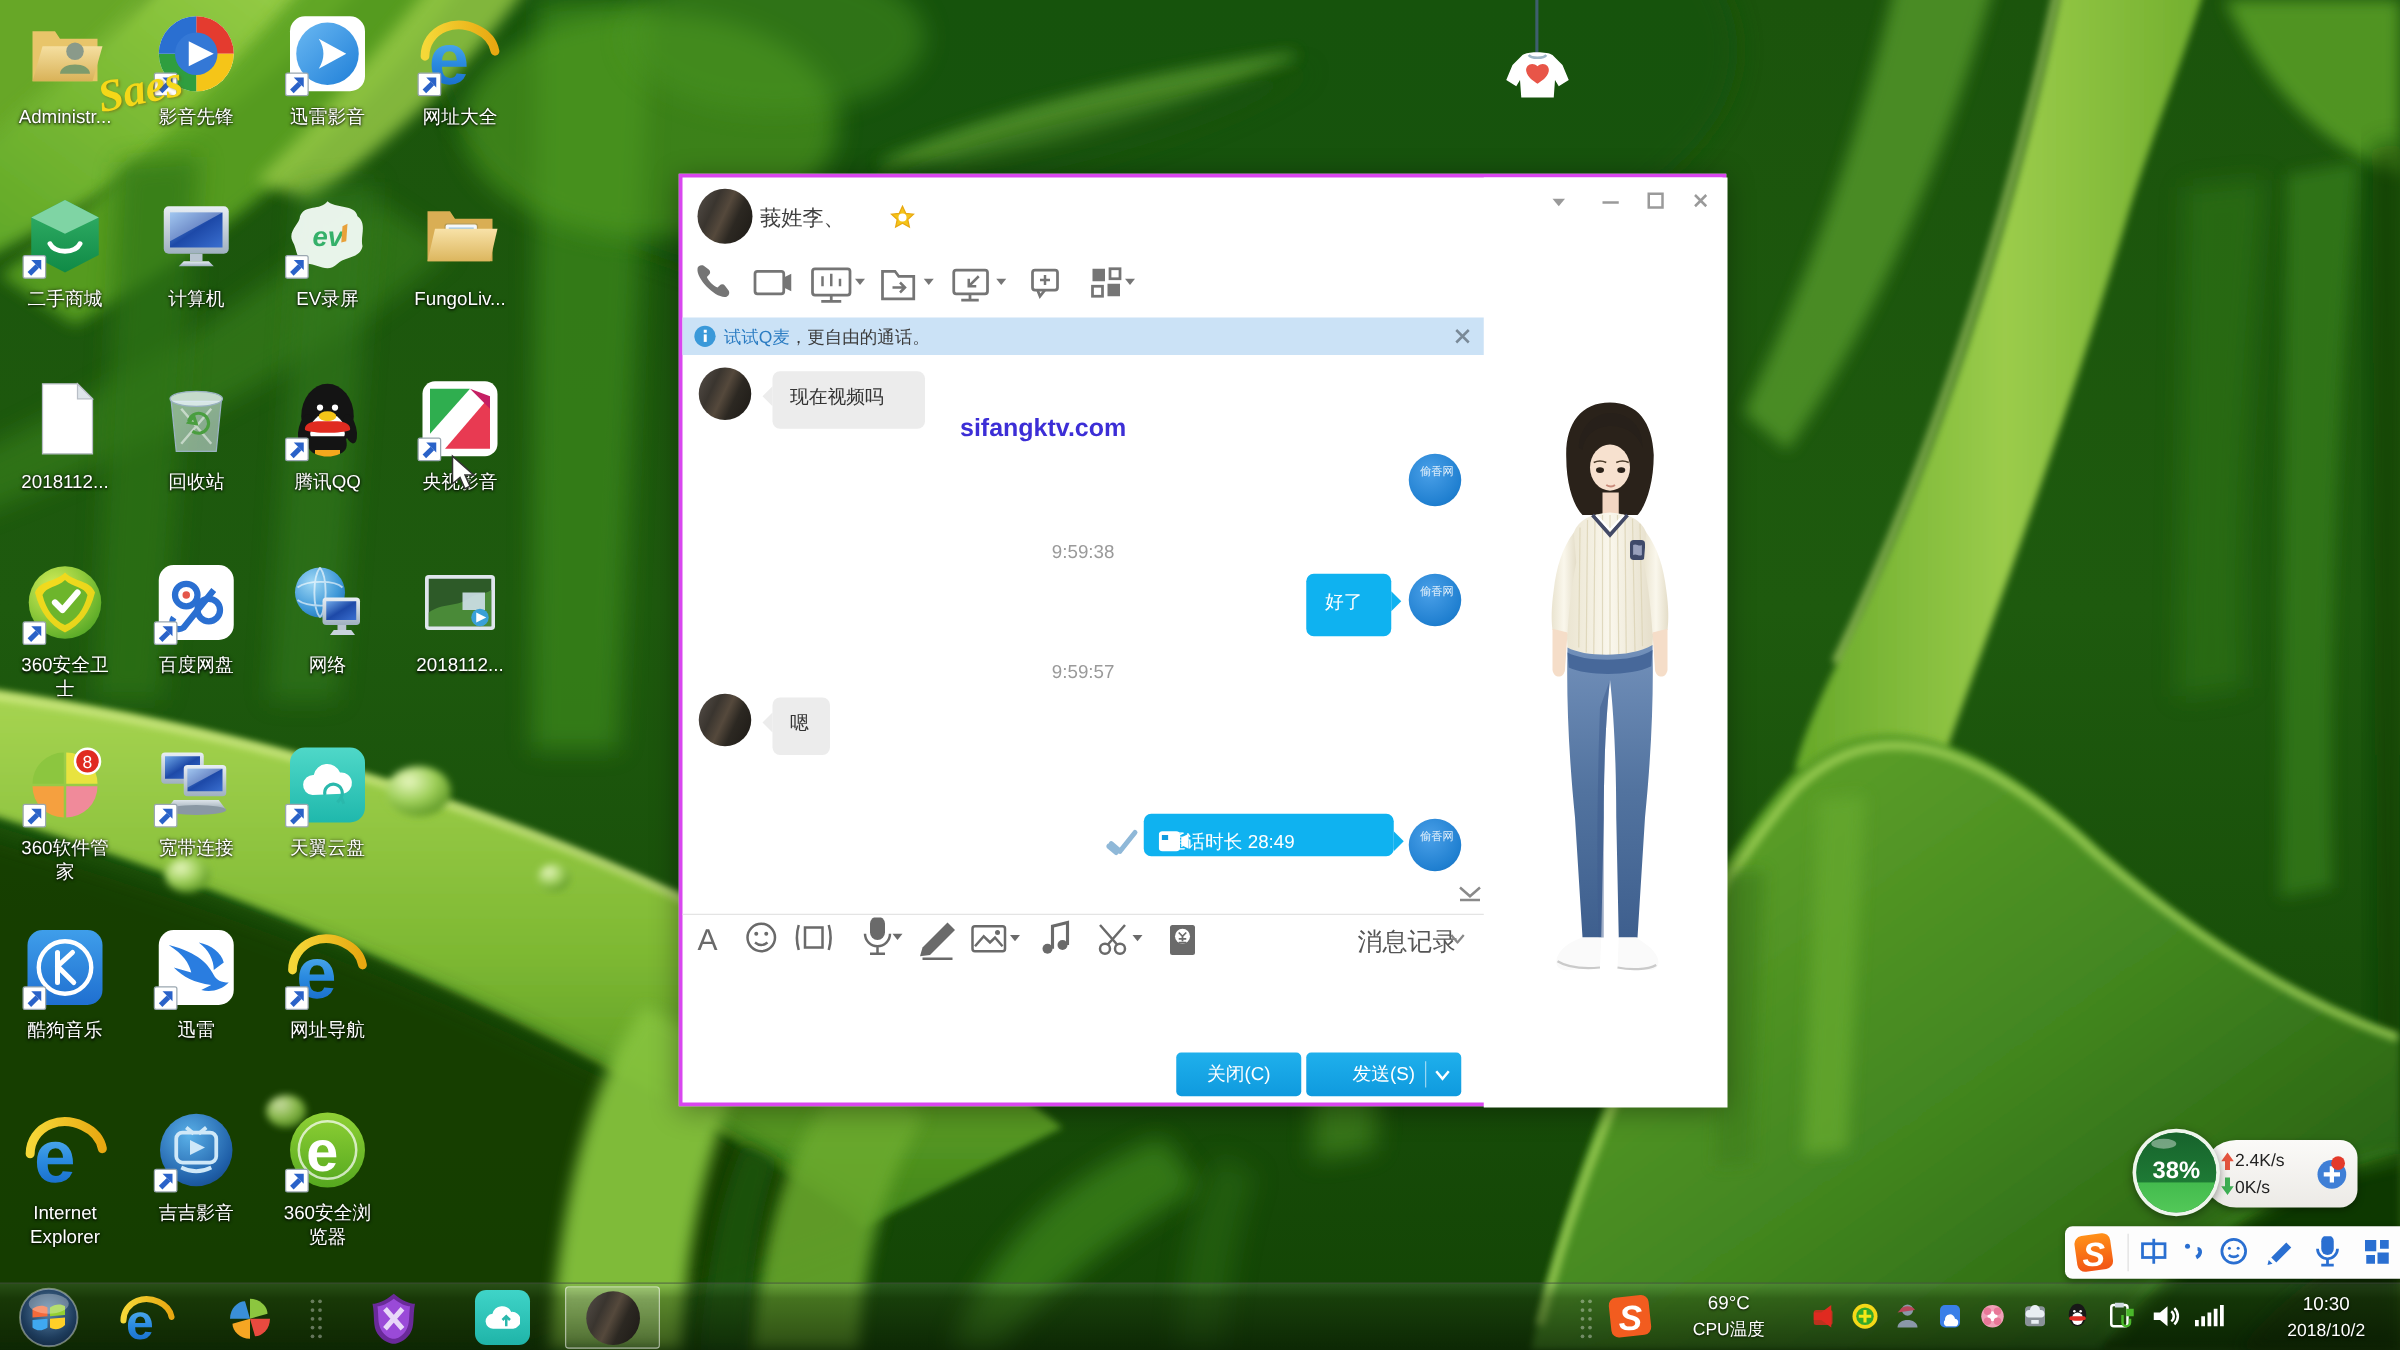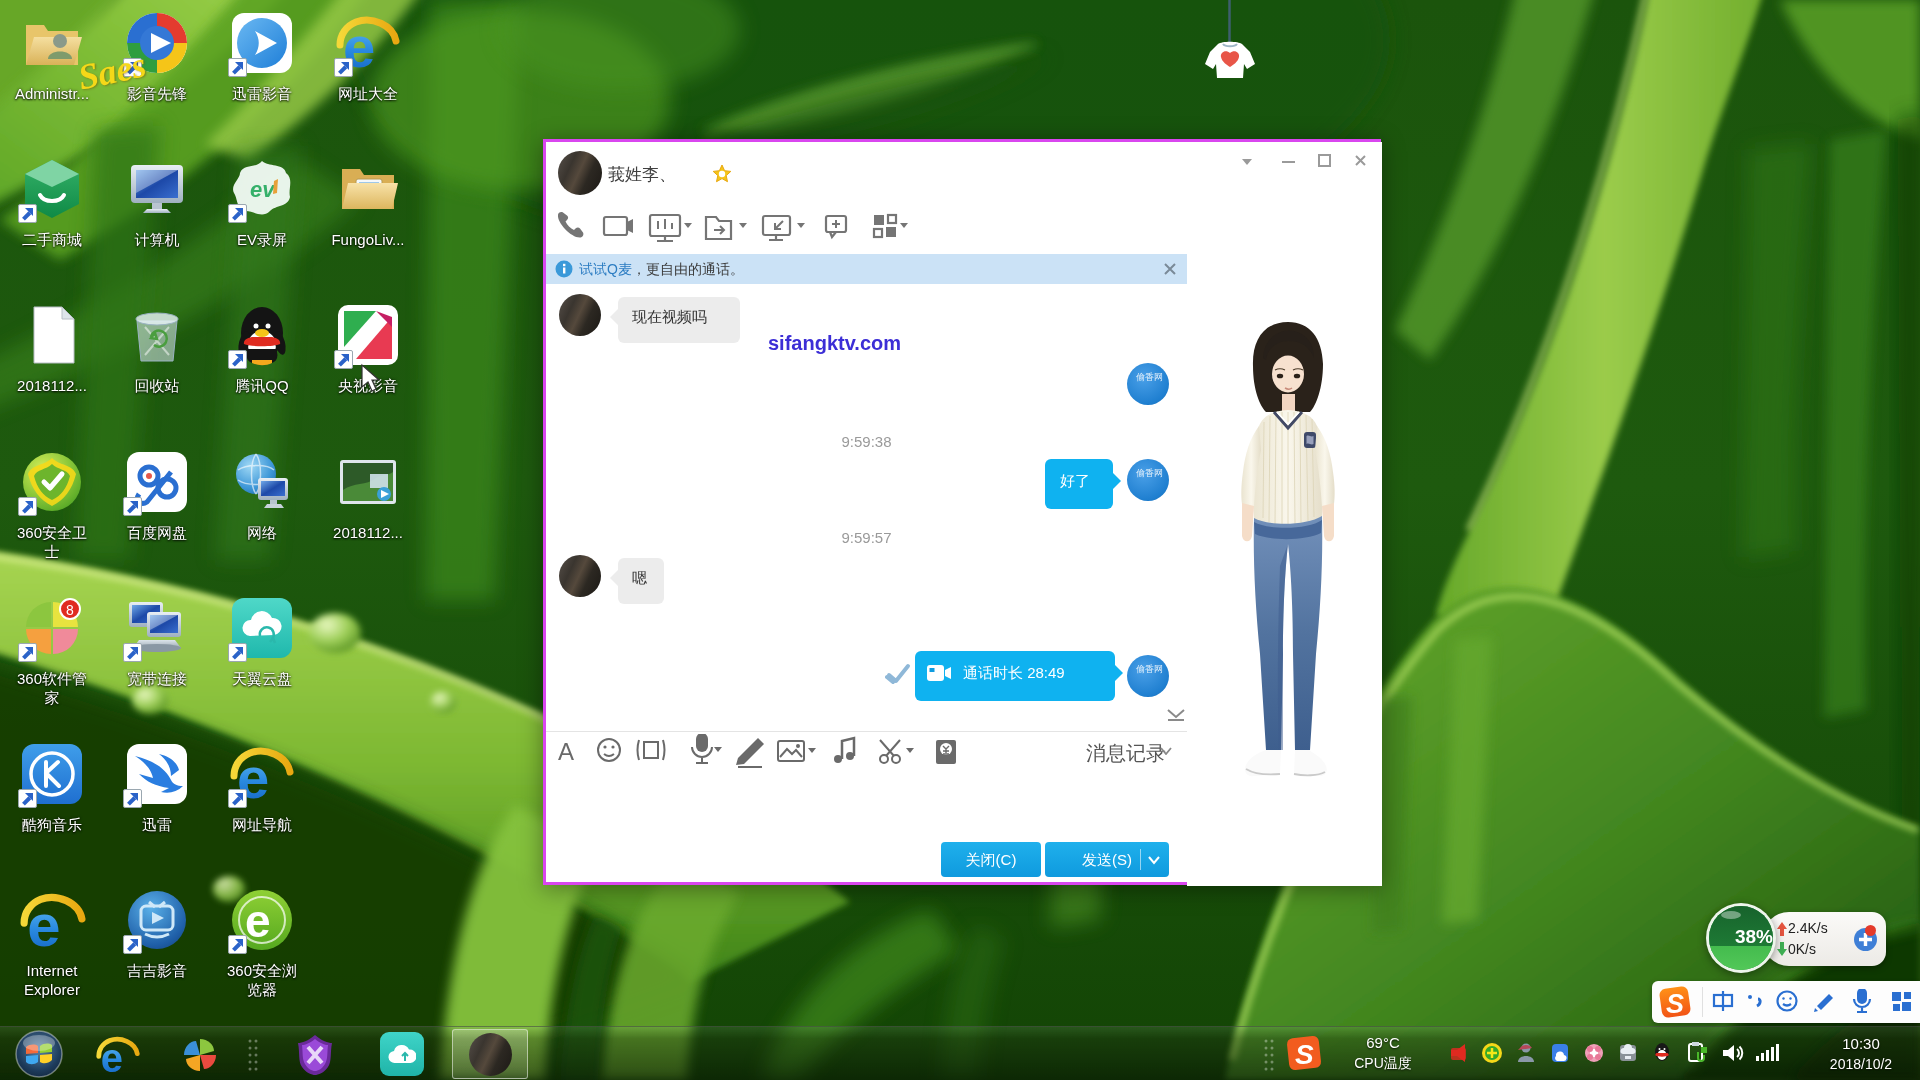--- a/index.html
+++ b/index.html
@@ -543,21 +543,21 @@
 <div class="abs bava" style="left:581px;top:317px">
         <span>偷香网</span>
       </div>
 <div class="abs tstamp" style="left:0;top:387px">9:59:57</div>
 <div class="abs ava" style="left:13px;top:413px;width:42px;height:42px"></div>
 <div class="abs gbub" style="left:72px;top:416px;width:46px;height:46px">嗯</div>
 <svg class="abs" style="left:339px;top:519px" width="26" height="26" viewBox="0 0 26 26">
         <path d="M4,14 L11,20 L23,5" stroke="#8fb8d8" stroke-width="4" fill="none" stroke-linecap="round" stroke-linejoin="round"></path>
         <path d="M2,16 L8,21" stroke="#8fb8d8" stroke-width="4" stroke-linecap="round"></path>
       </svg>
-<div class="abs bbub" style="left:369px;top:509px;padding-left:48px;width:200px;height:50px;white-space:nowrap"><svg class="abs" style="left:12px;top:13px" width="24" height="18" viewBox="0 0 24 18">
+<div class="abs bbub" style="left:369px;top:509px;padding-left:19px;width:200px;height:34px;white-space:nowrap"><svg class="abs" style="left:12px;top:13px" width="24" height="18" viewBox="0 0 24 18">
           <rect x="0" y="1" width="17" height="16" rx="3" fill="#fff"></rect>
           <path d="M18,6 L24,3 L24,15 L18,12 Z" fill="#fff"></path>
           <rect x="2.5" y="4" width="5" height="4" fill="#0f9ce0"></rect>
         </svg>通话时长 28:49</div>
 <div class="abs bava" style="left:581px;top:513px">
         <span>偷香网</span>
       </div>
 <svg class="abs" style="left:620px;top:566px" width="20" height="14" viewBox="0 0 20 14">
         <path d="M2,2 L10,9 L18,2" stroke="#8a8a8a" stroke-width="2" fill="none"></path>
         <path d="M2,12 h16" stroke="#8a8a8a" stroke-width="2"></path>
@@ -798,21 +798,21 @@
           <path d="M7.5,1 V14 M1,7.5 H14" stroke="#fff" stroke-width="3.4"></path>
         </svg>
 </div>
 <div class="abs" style="left:103px;top:13px;width:11px;height:11px;border-radius:50%;background:#e43a2a"></div>
 </div>
 <div class="abs" style="left:1706px;top:903px;width:70px;height:70px;border-radius:50%;background:#eef5ec;box-shadow:0 2px 8px rgba(0,0,0,.4)">
 <div class="abs" style="left:3px;top:3px;width:64px;height:64px;border-radius:50%;overflow:hidden;background:#2a8a3a">
 <div class="abs" style="left:0;top:0;width:64px;height:40px;background:linear-gradient(180deg,#17632c,#1e7a35)"></div>
 <div class="abs" style="left:0;top:40px;width:64px;height:24px;background:linear-gradient(180deg,#44bb4e,#52c858)"></div>
 <div class="abs" style="left:12px;top:5px;width:20px;height:8px;border-radius:50%;background:rgba(255,255,255,.4)"></div>
-<div class="abs" style="left:0;top:20px;width:64px;text-align:right;font-size:19px;font-weight:bold;color:#fff">38%</div>
+<div class="abs" style="left:0;top:20px;width:64px;text-align:center;font-size:19px;font-weight:bold;color:#fff">38%</div>
 </div>
 </div>
 <div class="abs" style="left:1652px;top:981px;width:268px;height:42px;background:#fdfdfd;border-radius:6px 0 0 6px;box-shadow:0 2px 5px rgba(0,0,0,.3)">
 <svg class="abs" style="left:5px;top:3px" width="36" height="36" viewBox="0 0 40 40">
         <rect x="4" y="4" width="32" height="32" rx="7" fill="url(#sog)" transform="rotate(-8 20 20)"></rect>
         <linearGradient id="sog" x1="0" y1="0" x2="0" y2="1">
           <stop offset="0" stop-color="#ff9018"></stop>
           <stop offset="1" stop-color="#f25415"></stop>
         </linearGradient>
         <text x="10" y="32" font-size="30" font-weight="bold" font-style="italic" fill="#fff" font-family="Liberation Sans">S</text>

